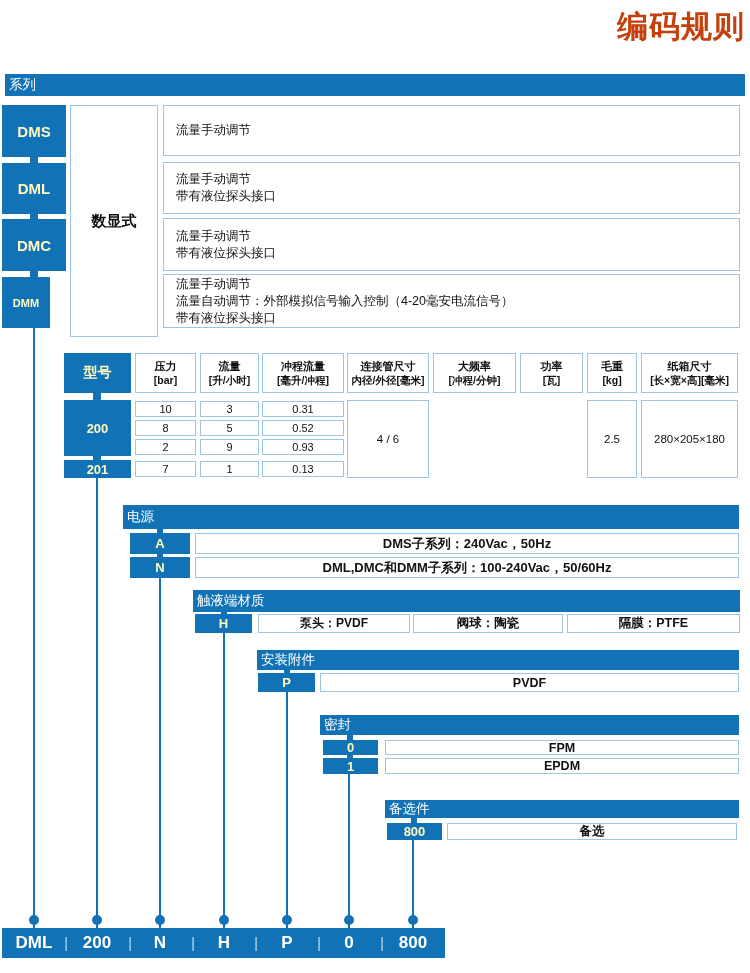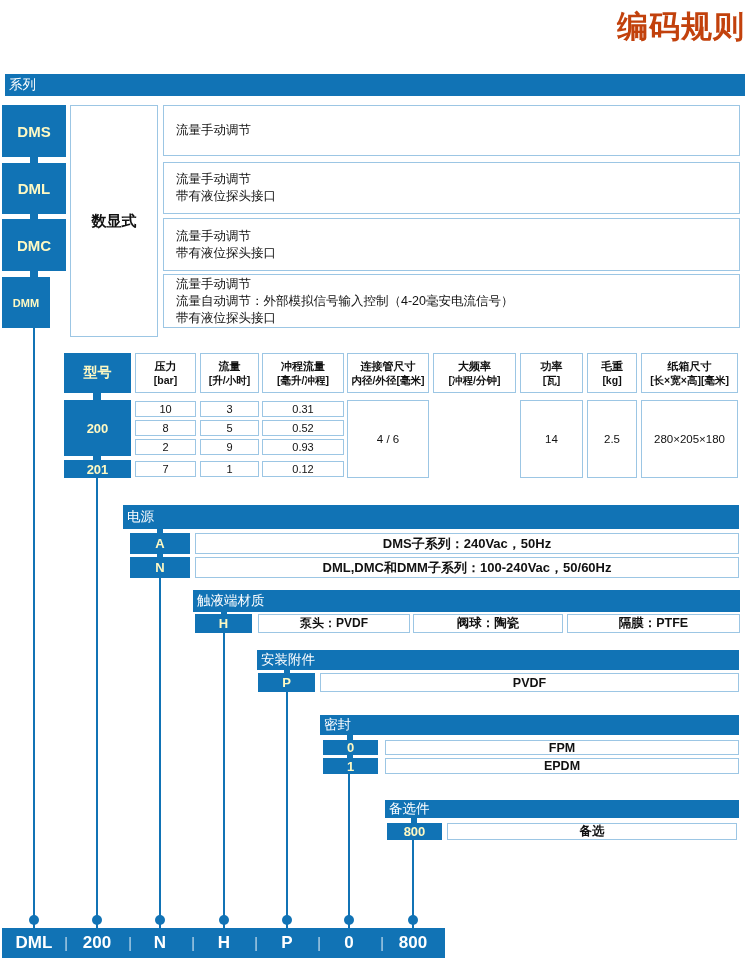--- a/index.html
+++ b/index.html
@@ -108,24 +108,23 @@
   <div class="abs wbox cell num" style="left:135px;top:420px;width:61px;height:16px">8</div>
   <div class="abs wbox cell num" style="left:200px;top:420px;width:59px;height:16px">5</div>
   <div class="abs wbox cell num" style="left:262px;top:420px;width:82px;height:16px">0.52</div>
 
   <div class="abs wbox cell num" style="left:135px;top:439px;width:61px;height:16px">2</div>
   <div class="abs wbox cell num" style="left:200px;top:439px;width:59px;height:16px">9</div>
   <div class="abs wbox cell num" style="left:262px;top:439px;width:82px;height:16px">0.93</div>
 
   <div class="abs wbox cell num" style="left:135px;top:461px;width:61px;height:16px">7</div>
   <div class="abs wbox cell num" style="left:200px;top:461px;width:59px;height:16px">1</div>
-  <div class="abs wbox cell num" style="left:262px;top:461px;width:82px;height:16px">0.12</div>
+  <div class="abs wbox cell num" style="left:262px;top:461px;width:82px;height:16px">0.13</div>
 
   <div class="abs wbox cell" style="left:347px;top:400px;width:82px;height:78px;font-size:11.5px">4 / 6</div>
-  <div class="abs wbox cell" style="left:520px;top:400px;width:63px;height:78px;font-size:11.5px">14</div>
   <div class="abs wbox cell" style="left:587px;top:400px;width:50px;height:78px;font-size:11.5px">2.5</div>
   <div class="abs wbox cell" style="left:641px;top:400px;width:97px;height:78px;font-size:11.5px">280×205×180</div>
 
   <div class="abs secbar" style="left:123px;top:505px;width:616px;height:24px">
     <span>电源</span>
   </div>
   <div class="abs conn" style="left:157px;top:529px;width:6px;height:4px"></div>
   <div class="abs bluebox mid" style="left:130px;top:533px;width:60px;height:21px">A</div>
   <div class="abs wbox cell" style="left:195px;top:533px;width:544px;height:21px;font-size:13px;font-weight:bold">DMS子系列：240Vac，50Hz</div>
   <div class="abs conn" style="left:157px;top:554px;width:6px;height:3px"></div>

